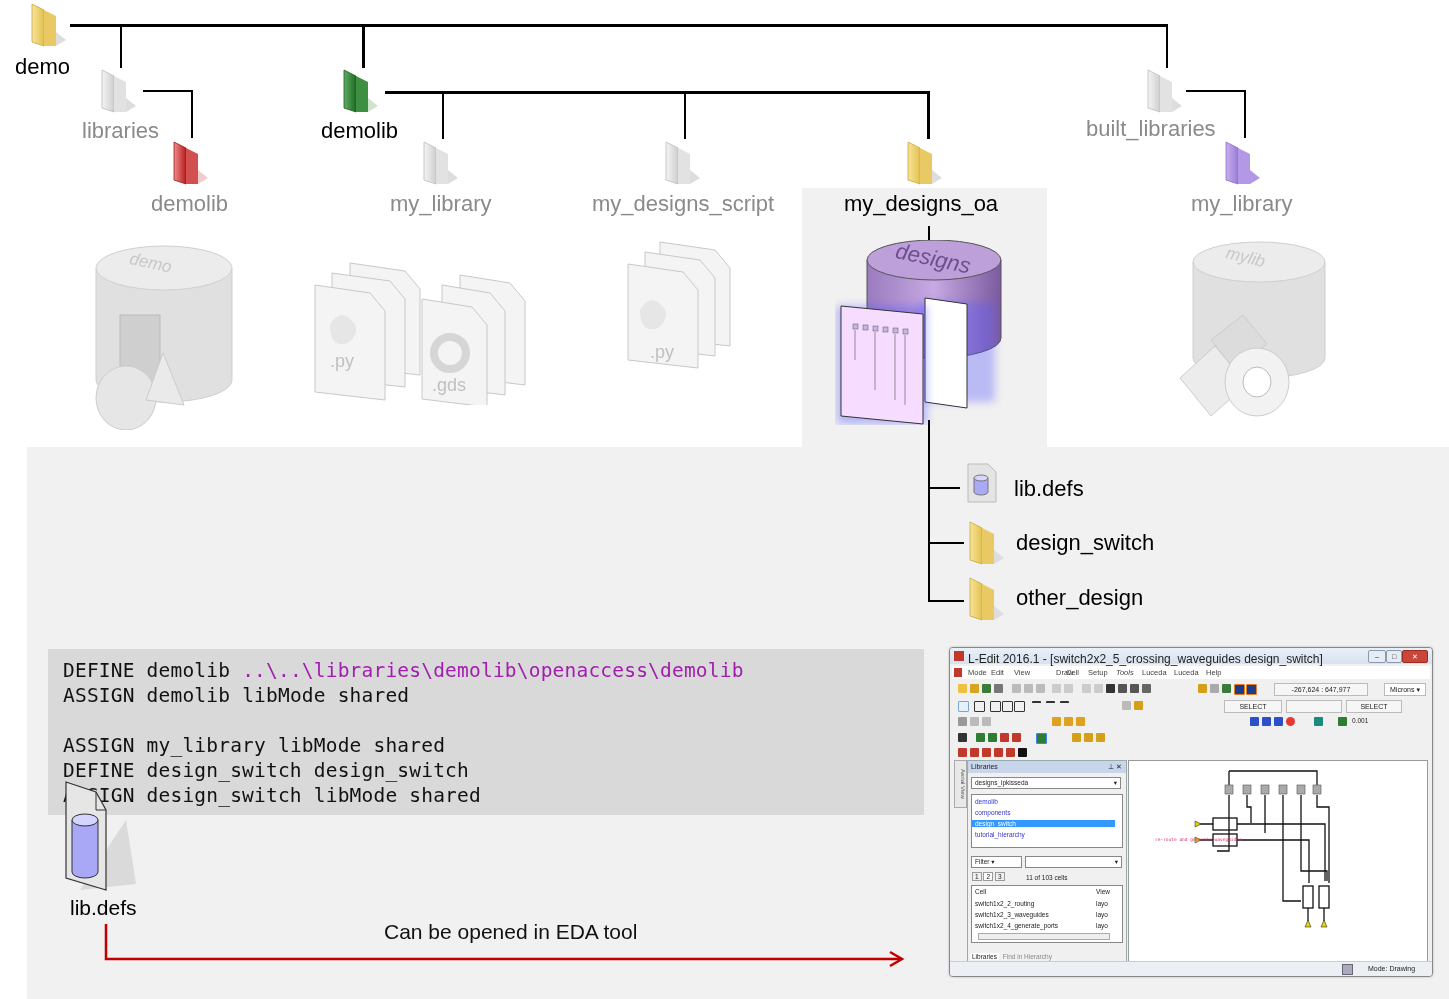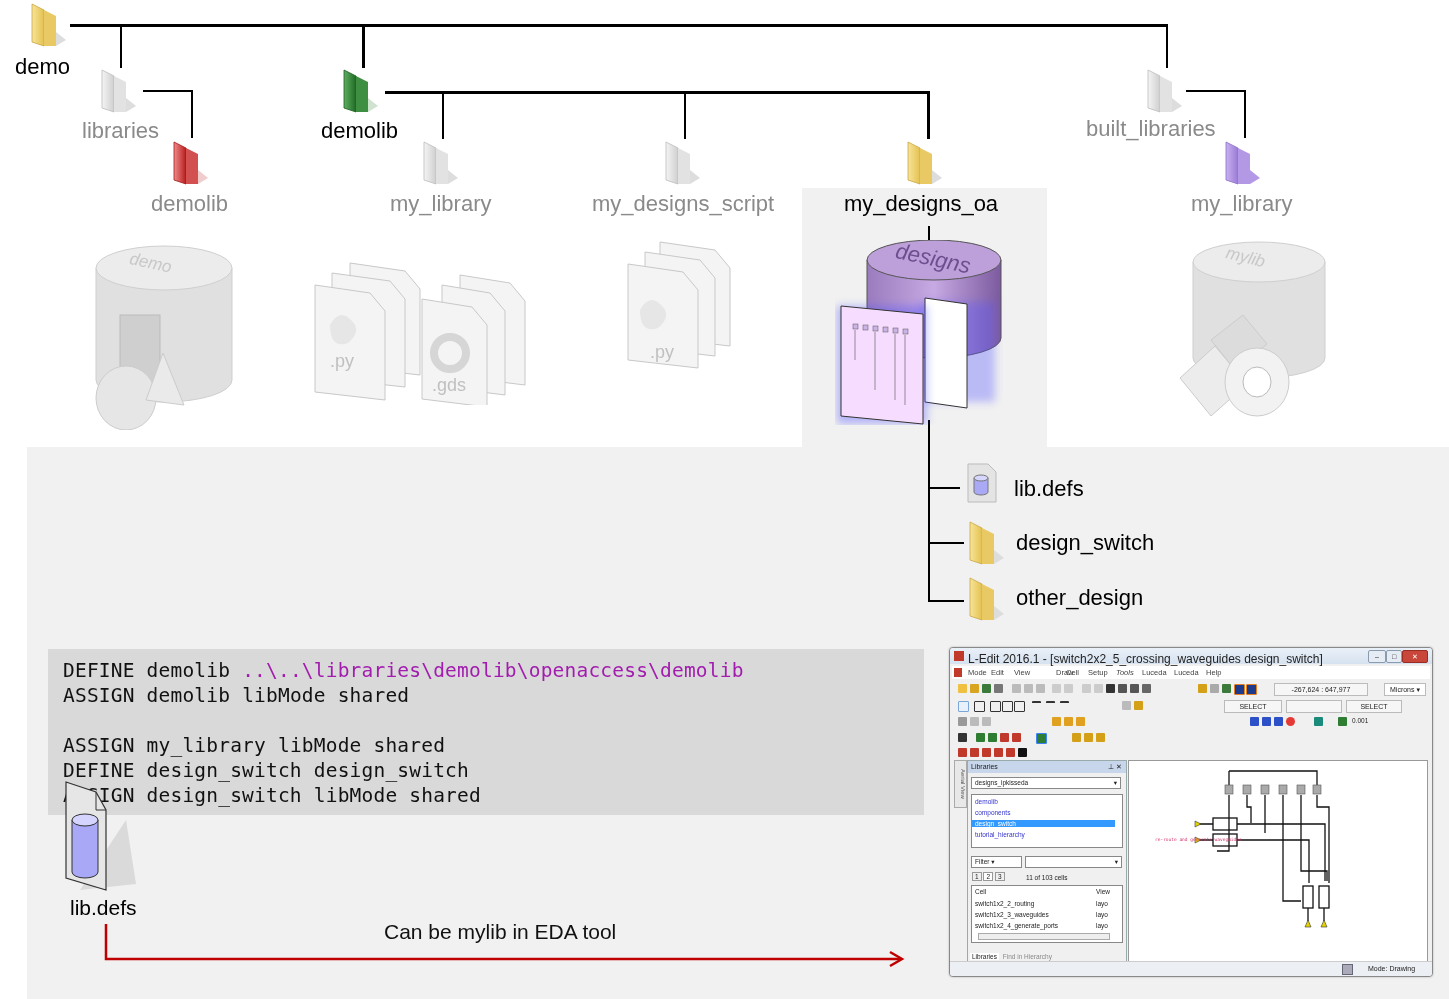--- a/index.html
+++ b/index.html
@@ -282,21 +282,21 @@
   <path d="M36 12 L36 30 L46 30" fill="none" stroke="#333" stroke-width="1"></path>
   <path d="M12 40 L12 92 A13 6 0 0 0 38 92 L38 40 Z" fill="#a8a8f7" stroke="#333"></path>
   <ellipse cx="25" cy="40" rx="13" ry="6" fill="#d4d4ff" stroke="#333"></ellipse>
 </svg>
 <div class="lbl dark" style="left:70px;top:897px;font-size:21px;">lib.defs</div>
 
 <svg class="abs" style="left:100px;top:924px;" width="810" height="44" viewBox="0 0 810 44">
   <path d="M6 0 L6 35 L800 35" fill="none" stroke="#c00000" stroke-width="2.5"></path>
   <path d="M790 28 L802 35 L790 42" fill="none" stroke="#c00000" stroke-width="2.5"></path>
 </svg>
-<div class="arrow-caption">Can be mylib in EDA tool</div>
+<div class="arrow-caption">Can be opened in EDA tool</div>
 
 <div class="ledit">
   <div class="titlebar">
     <div class="app-ico"></div>
     <div class="title-text">L-Edit 2016.1 - [switch2x2_5_crossing_waveguides     design_switch]</div>
     <div class="win-btn" style="left:418px;width:16px;">–</div>
     <div class="win-btn" style="left:436px;width:14px;">□</div>
     <div class="win-btn" style="left:452px;width:24px;background:#c9473a;color:#fff;border-color:#9a2c22;">✕</div>
   </div>
   <div class="menubar">

